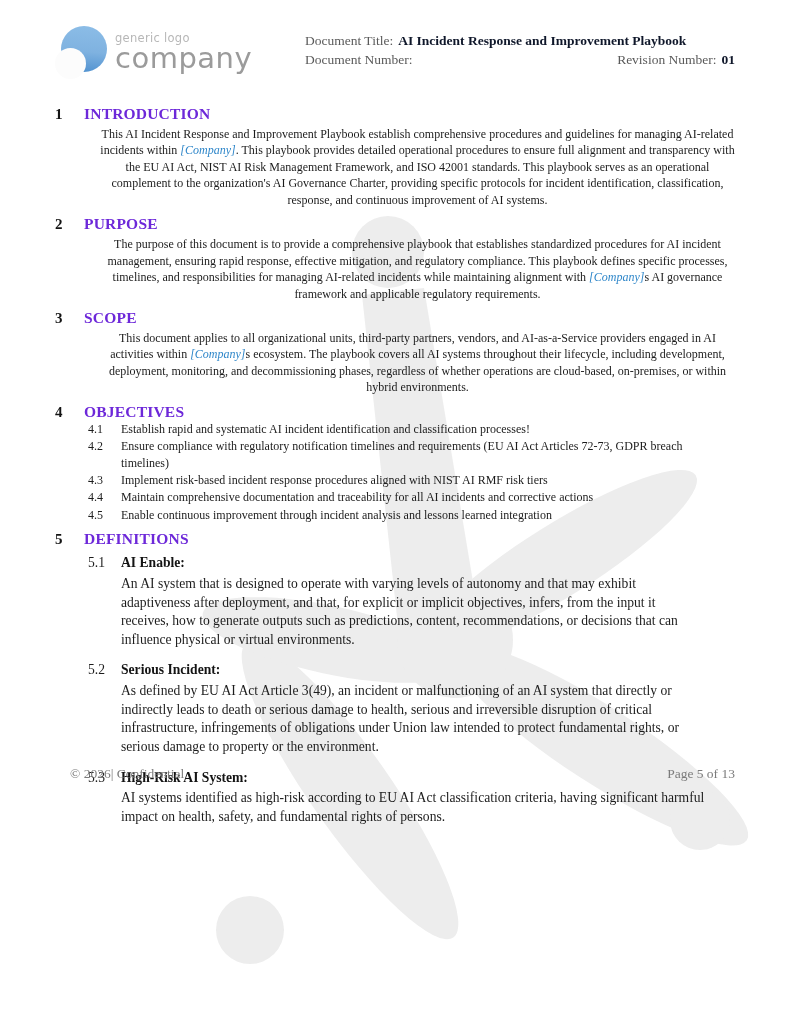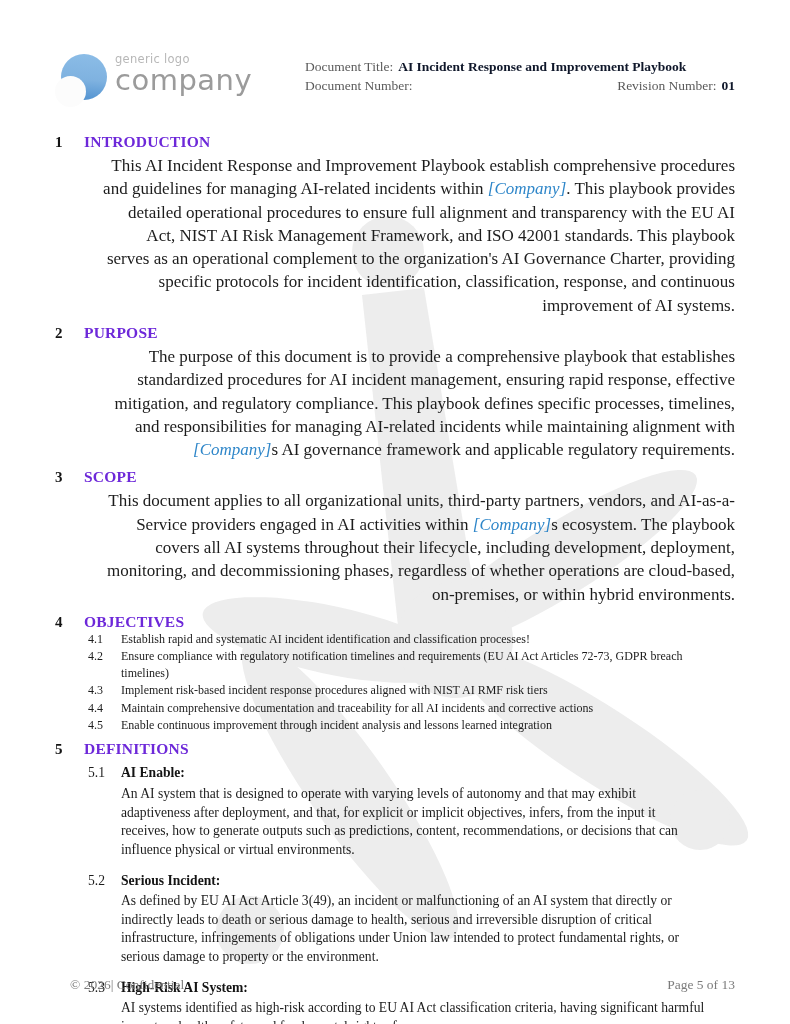--- a/index.html
+++ b/index.html
@@ -13,54 +13,54 @@
   }
   
   .watermark { position:absolute; top:0; left:0; z-index:0; }
   .content { position:relative; z-index:1; }
 
   
   .header {
     display:flex; align-items:flex-start;
     padding:26px 55px 0 55px;
   }
-  .logo-block { display:flex; width:250px; flex:0 0 auto;margin-top:28px; }
+  .logo-block { display:flex; align-items:center; width:250px; flex:0 0 auto; }
   .logo-mark { position:relative; width:56px; height:54px; flex:0 0 auto; }
   .logo-circle-big {
     position:absolute; left:6px; top:0;
     width:46px; height:46px; border-radius:50%;
     background:linear-gradient(185deg,#8cbde7 0%,#7fb2e0 55%,#4e90cf 100%);
   }
   .logo-circle-white {
     position:absolute; left:0; top:22px;
     width:31px; height:31px; border-radius:50%;
     background:#fcfcfc;
   }
   .logo-text { margin-left:4px; font-family:"DejaVu Sans", sans-serif; line-height:1; }
   .logo-tagline { font-size:11.5px; color:#b7b7b7; letter-spacing:.3px; }
   .logo-name { font-size:29px; color:#9b9b9b; margin-top:0px; letter-spacing:.5px; }
 
   .header-fields { flex:1; padding-top:7px; }
-  .hf-row { display:flex; font-size:13.5px; line-height:1.2;margin-top:26px; }
+  .hf-row { display:flex; font-size:13.5px; line-height:1.2; }
   .hf-row + .hf-row { margin-top:3px; }
   .hf-label { color:#5a5a5a; }
   .hf-value { color:#0f172a; font-weight:bold; margin-left:5px; }
   .hf-spacer { flex:1; }
 
   
   .main { padding:18px 55px 0 55px; }
   .section { margin-bottom:4px; }
   .sec-head { display:flex; align-items:baseline; margin-top:7px; }
   .sec-num { width:29px; flex:0 0 auto; font-weight:bold; font-size:15px; color:#141414; }
   .sec-title { font-weight:bold; font-size:15.5px; color:#6d28d9; letter-spacing:.2px; }
   .sec-para {
     margin:3px 0 6px 45px;
-    font-size:17px; line-height:1.37;
+    font-size:12px; line-height:1.37;
     max-width:652px;
-    text-align:right;
+    text-align:center;
   }
   .seg-company { color:#2e86c9; font-style:italic; }
 
   .obj-item { display:flex; margin-left:33px; font-size:12px; line-height:1.37; }
   .obj-item + .obj-item { margin-top:1px; }
   .obj-num { width:33px; flex:0 0 auto; }
   .obj-text { flex:1; max-width:585px; }
 
   .def-block { margin-left:33px; margin-top:6px; margin-bottom:12px; }
   .def-head { display:flex; font-size:13.6px; line-height:1.3; }

